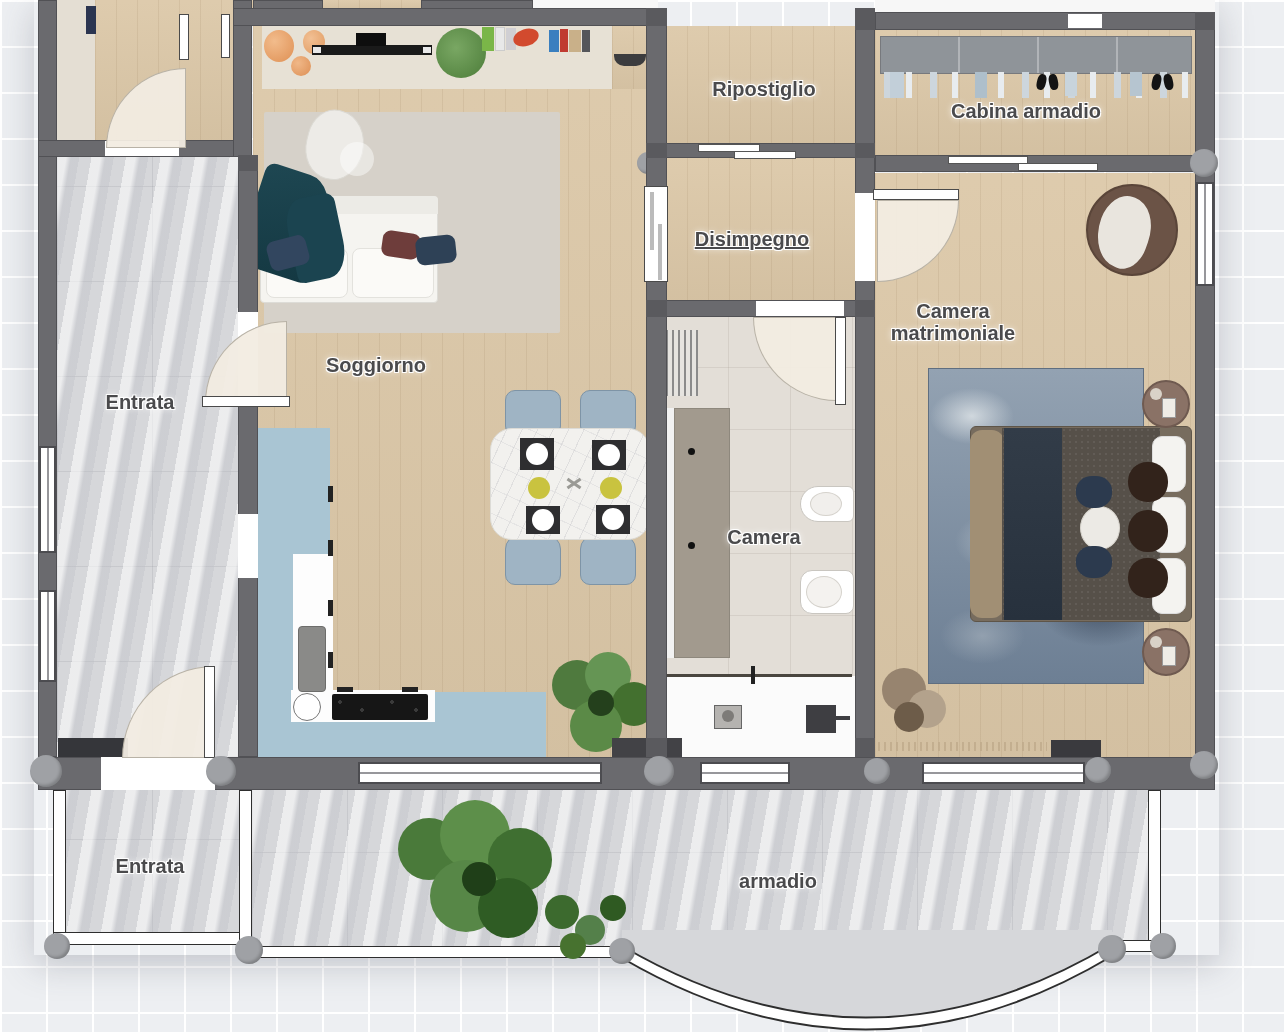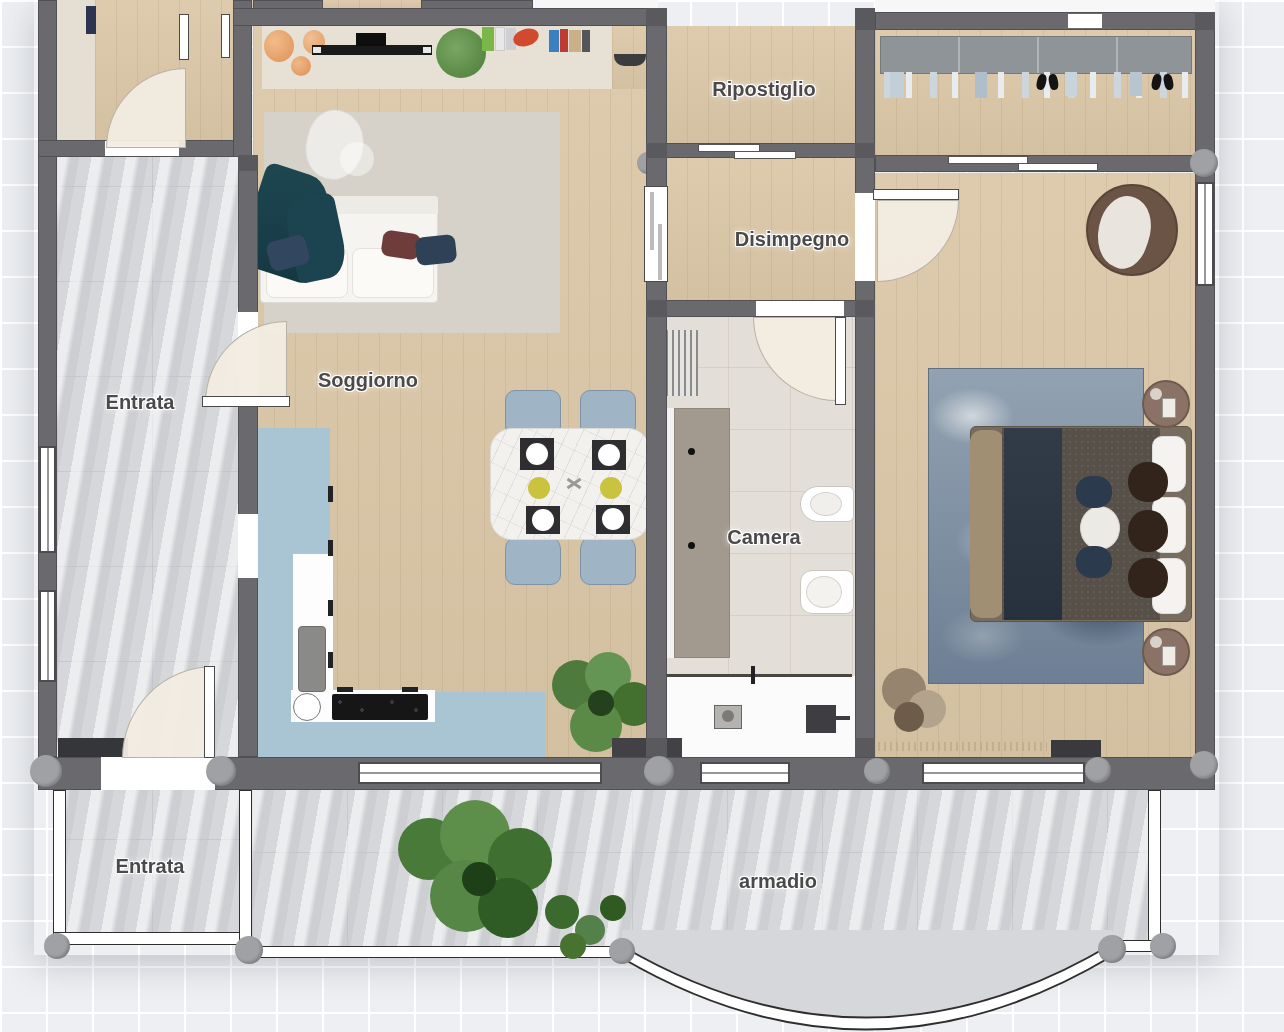--- a/index.html
+++ b/index.html
@@ -297,20 +297,22 @@
   <div class="post" style="left:1190px;top:751px;width:28px;height:28px;z-index:13;"></div>
   <div class="post" style="left:1190px;top:149px;width:28px;height:28px;z-index:13;"></div>
   <div class="post" style="left:637px;top:152px;width:22px;height:22px;z-index:9;"></div>
   <div class="post" style="left:44px;top:933px;width:26px;height:26px;z-index:13;"></div>
   <div class="post" style="left:235px;top:936px;width:28px;height:28px;z-index:13;"></div>
   <div class="post" style="left:609px;top:938px;width:26px;height:26px;z-index:13;"></div>
   <div class="post" style="left:1098px;top:935px;width:28px;height:28px;z-index:13;"></div>
   <div class="post" style="left:1150px;top:933px;width:26px;height:26px;z-index:13;"></div>
 
   <div class="label" style="left:664px;top:78px;width:200px;">Ripostiglio</div>
-  <div class="label" style="left:692px;top:228px;width:200px;">Disimpegno</div>
-  <div class="label" style="left:268px;top:354px;width:200px;margin-top:15px;">Soggiorno</div>
+  <div class="label" style="left:876px;top:100px;width:300px;">Cabina armadio</div>
+  <div class="label" style="left:652px;top:228px;width:200px;text-decoration:underline;">Disimpegno</div>
+  <div class="label" style="left:853px;top:300px;width:200px;">Camera matrimoniale</div>
+  <div class="label" style="left:276px;top:354px;width:200px;">Soggiorno</div>
   <div class="label" style="left:60px;top:391px;width:160px;">Entrata</div>
   <div class="label" style="left:664px;top:526px;width:200px;">Camera</div>
   <div class="label" style="left:70px;top:855px;width:160px;">Entrata</div>
   <div class="label" style="left:678px;top:870px;width:200px;">armadio</div>
 
 </div>
 
 </body></html>

